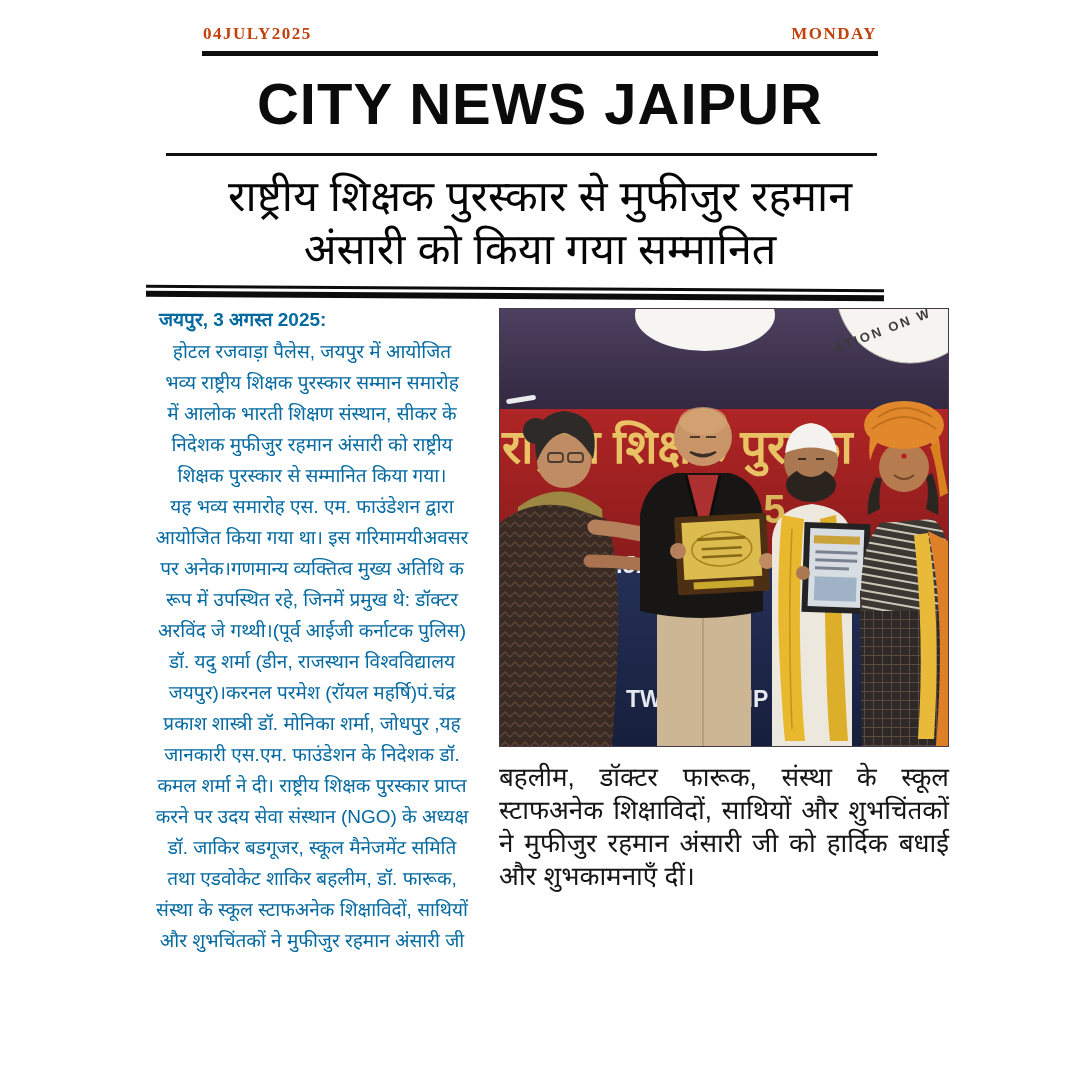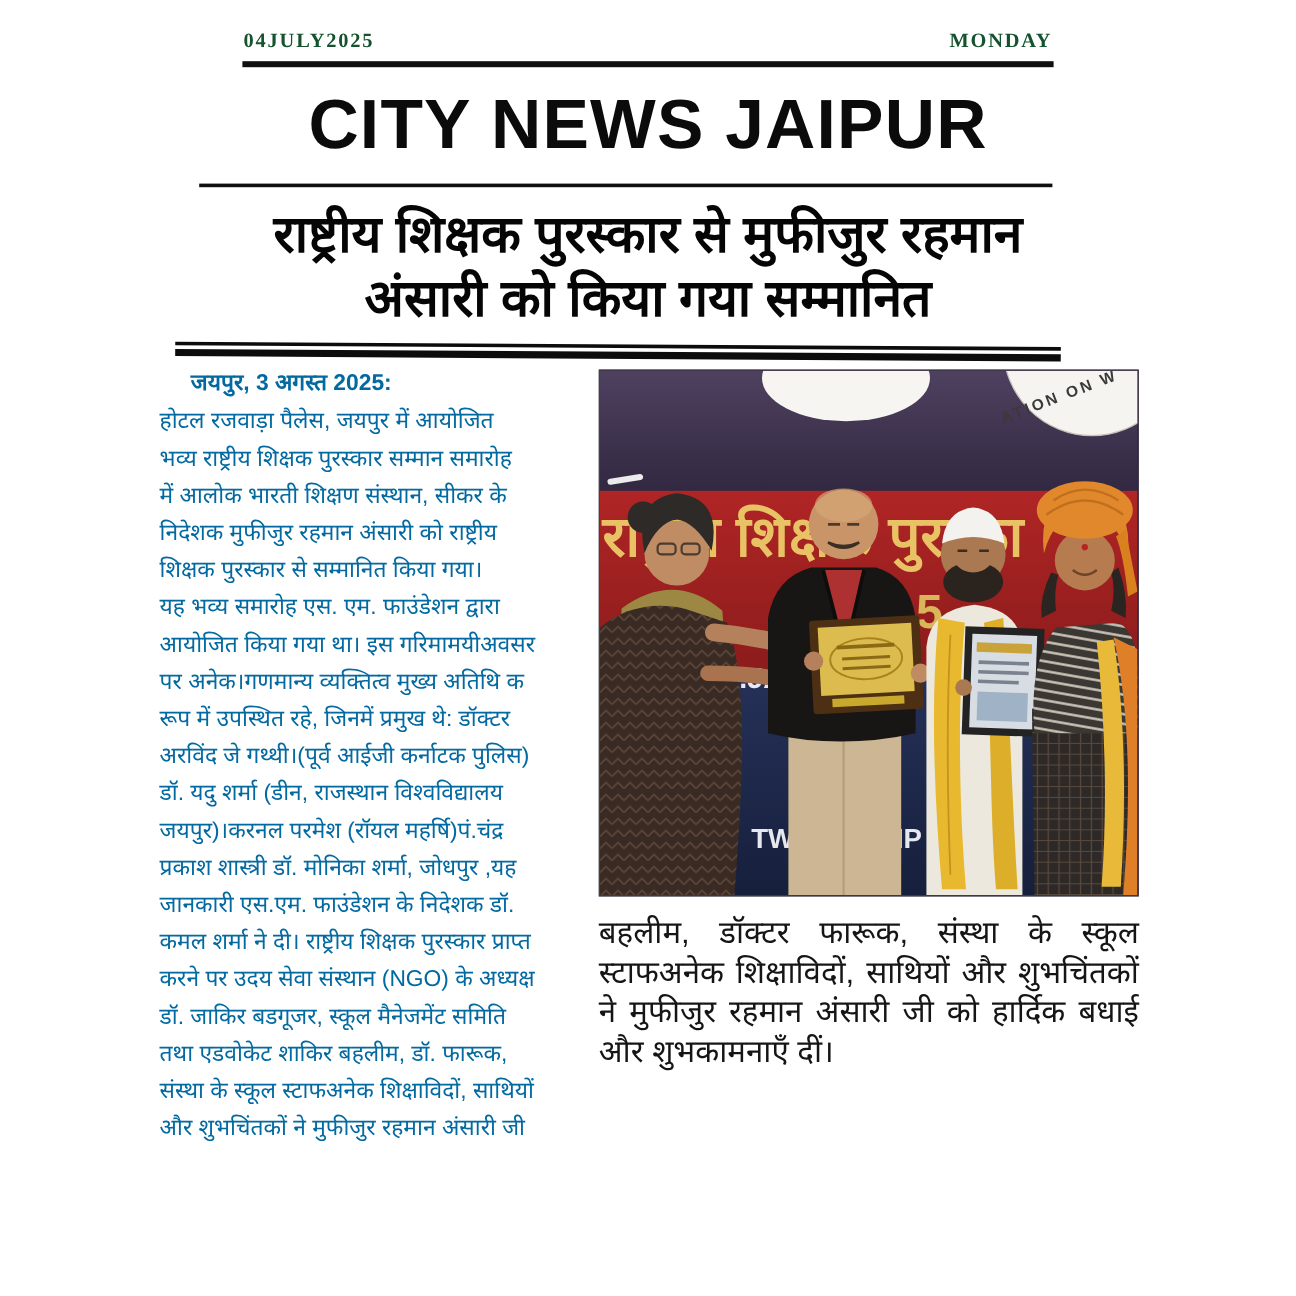--- a/index.html
+++ b/index.html
@@ -4,39 +4,39 @@
 <style>
   html,body{margin:0;padding:0;}
   body{width:1080px;height:1080px;background:#ffffff;overflow:hidden;
        font-family:"Liberation Sans","DejaVu Sans",sans-serif;color:#101010;}
   .page{position:relative;width:1080px;height:1080px;background:#fff;}
 
   
   .date-row{display:flex;justify-content:space-between;align-items:flex-end;
             margin:24px 203px 0 203px;
             font-family:"Liberation Serif","DejaVu Serif",serif;
-            font-size:17px;font-weight:600;letter-spacing:1.5px;color:#14532d;}
+            font-size:17px;font-weight:600;letter-spacing:1.5px;color:#c2410c;}
   .rule-a{height:5px;background:#0f0f0f;margin:7px 202px 0 202px;}
   .masthead{margin:14px 140px 0 140px;text-align:center;
             font-family:"Liberation Sans","DejaVu Sans",sans-serif;
             font-weight:700;font-size:58px;letter-spacing:1px;color:#0b0b0b;
             white-space:nowrap;}
   .rule-b{height:3px;background:#101010;margin:16px 203px 0 166px;}
   .headline{margin:14px 120px 0 120px;text-align:center;
-            font-weight:700;font-size:43px;line-height:1.24;color:#050505;}
+            font-weight:400;font-size:43px;line-height:1.24;color:#050505;}
   .dbl-rule{margin:10px 196px 0 146px;transform:rotate(0.35deg);}
   .dbl-rule .thin{height:2.5px;background:#0c0c0c;}
   .dbl-rule .thick{height:6px;background:#0c0c0c;margin-top:3px;}
 
   
   .columns{display:flex;margin:6px 130px 0 133px;gap:8px;}
   .col-left{width:358px;flex:none;font-size:19px;line-height:31px;color:#0369a1;}
   .col-left .dateline{font-weight:700;text-align:left;padding-left:26px;
                       white-space:nowrap;margin-bottom:1px;}
-  .col-left .tline{white-space:nowrap;}
+  .col-left .tline{text-align:center;white-space:nowrap;}
   .col-right{width:450px;flex:none;}
   .photo-frame{width:448px;height:437px;margin:4px 0 0 0;border:1px solid #463a4d;
                overflow:hidden;background:#241e33;}
   .photo-frame svg{display:block;}
   .col-right .text-block{margin-top:14px;font-size:26px;line-height:33px;color:#151515;}
   .col-right .tline{text-align:justify;text-align-last:justify;}
   .col-right .tline:last-child{text-align-last:left;}
 </style>
 </head>
 <body>

